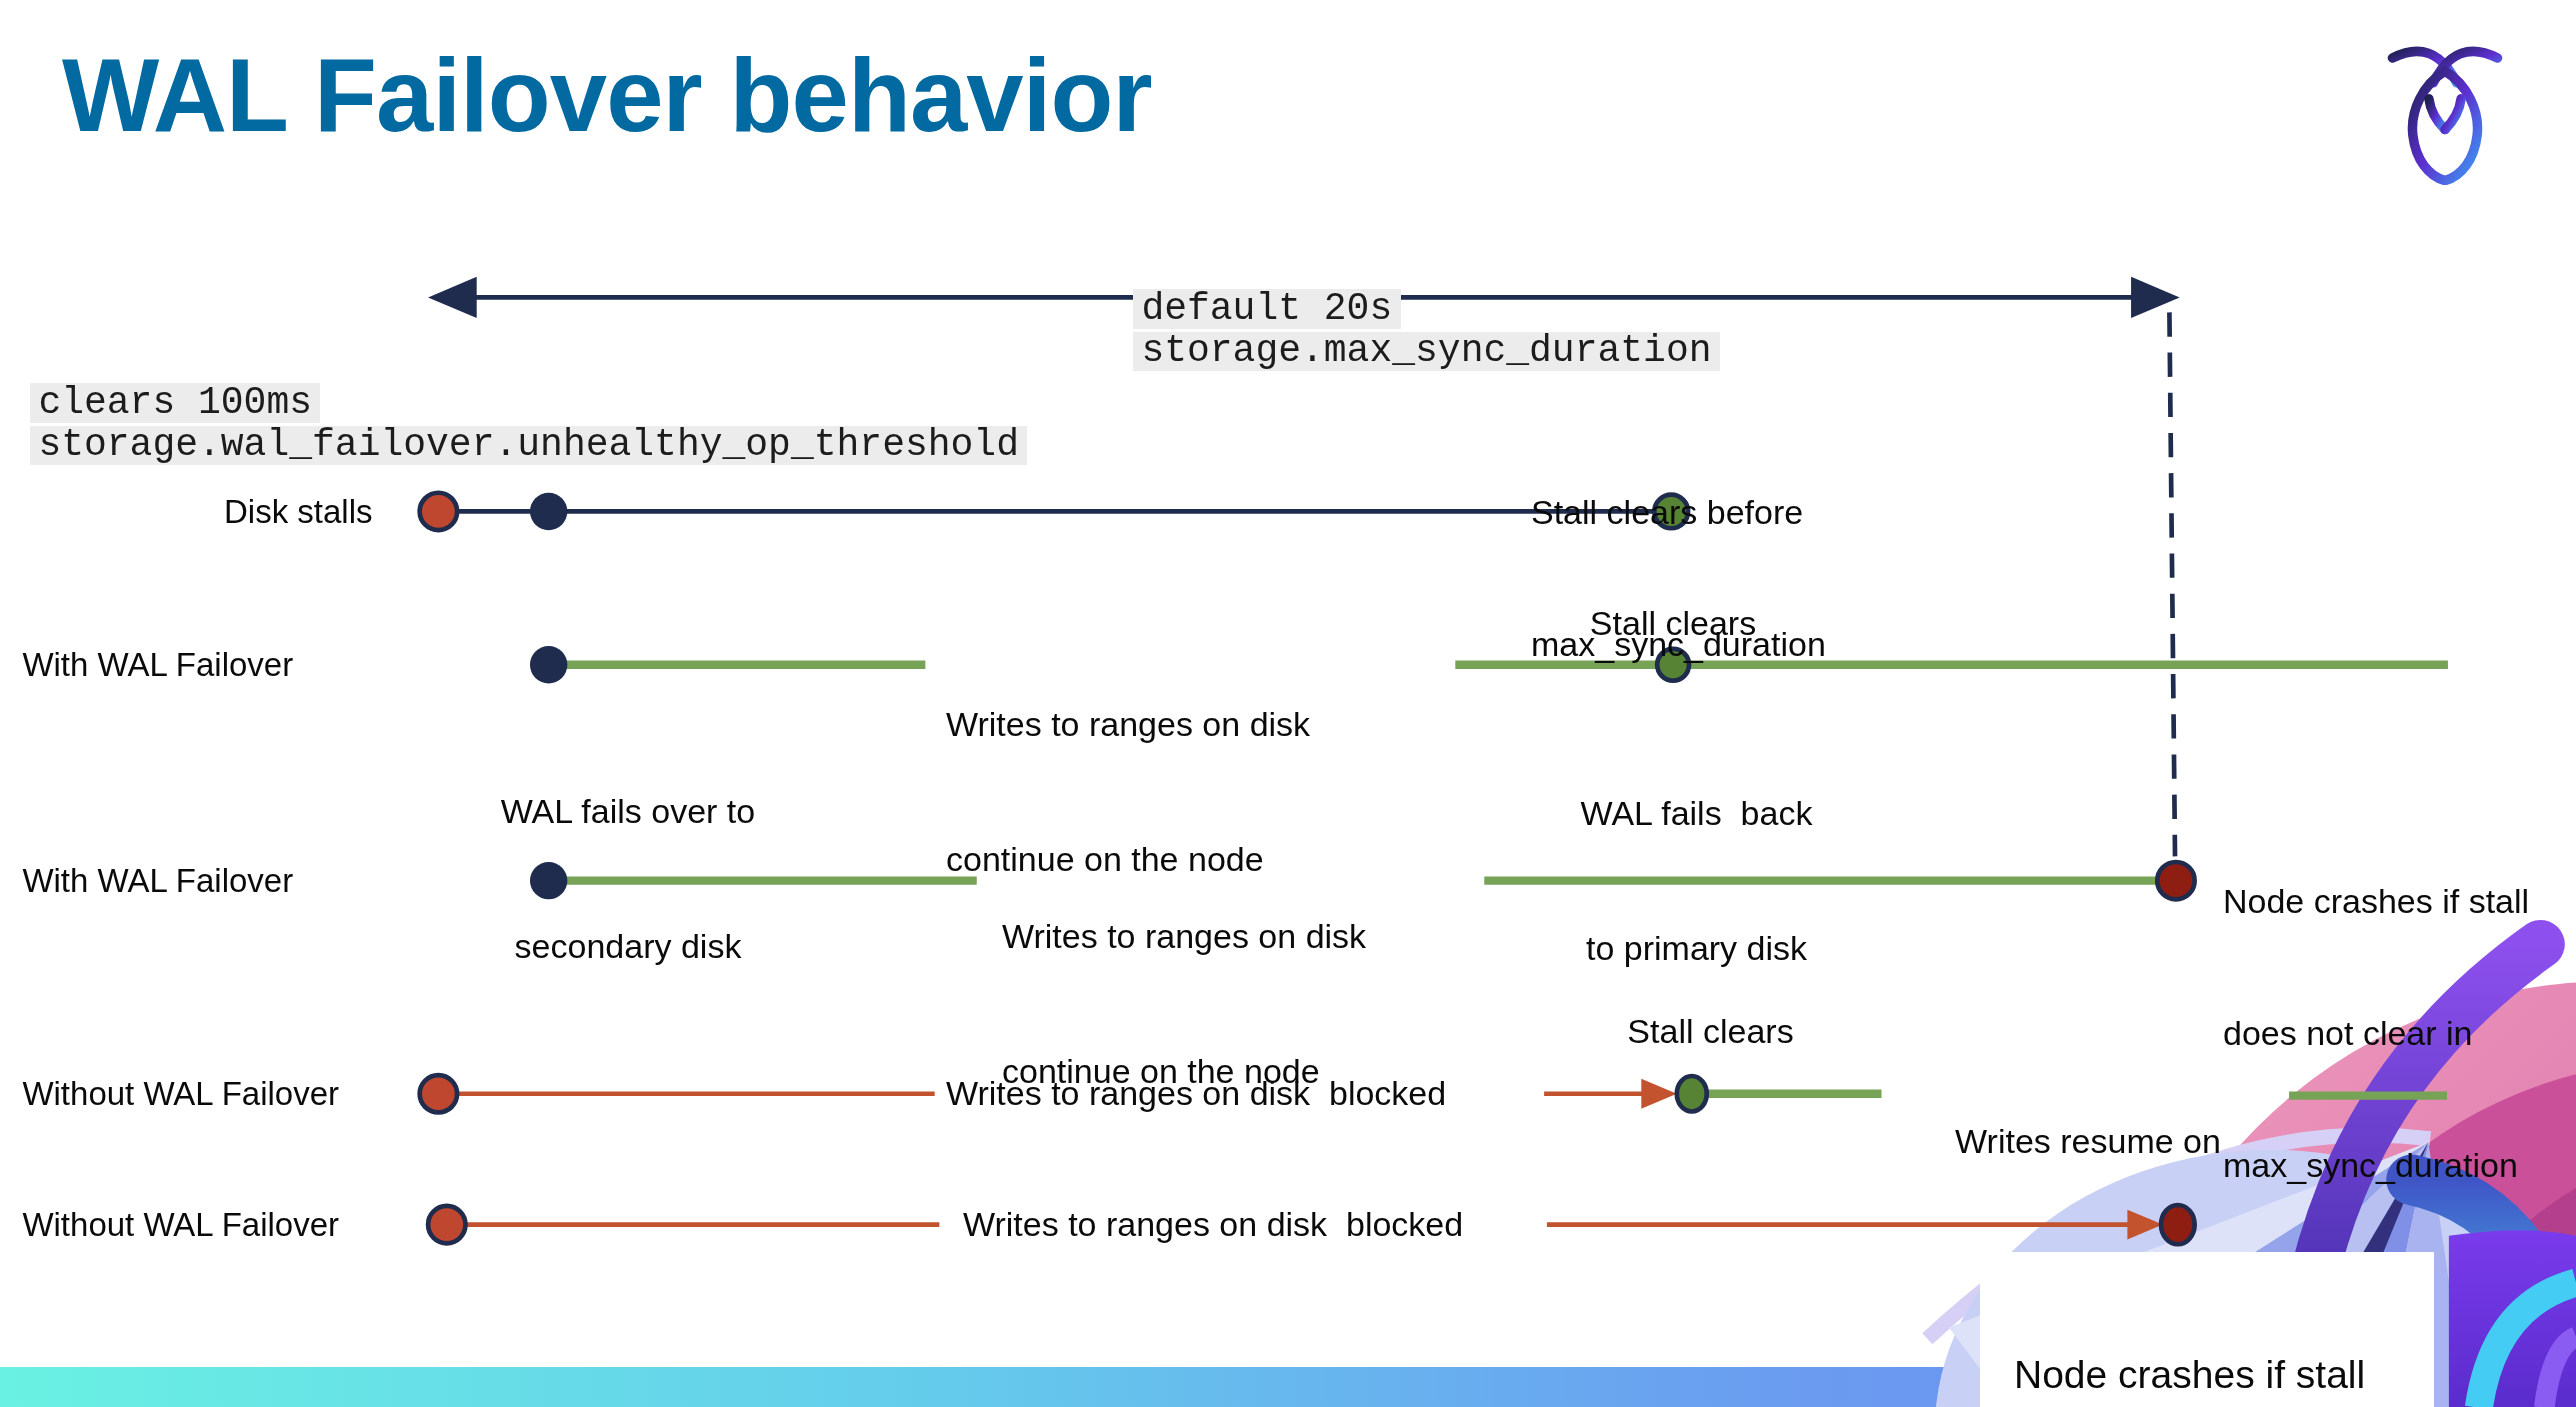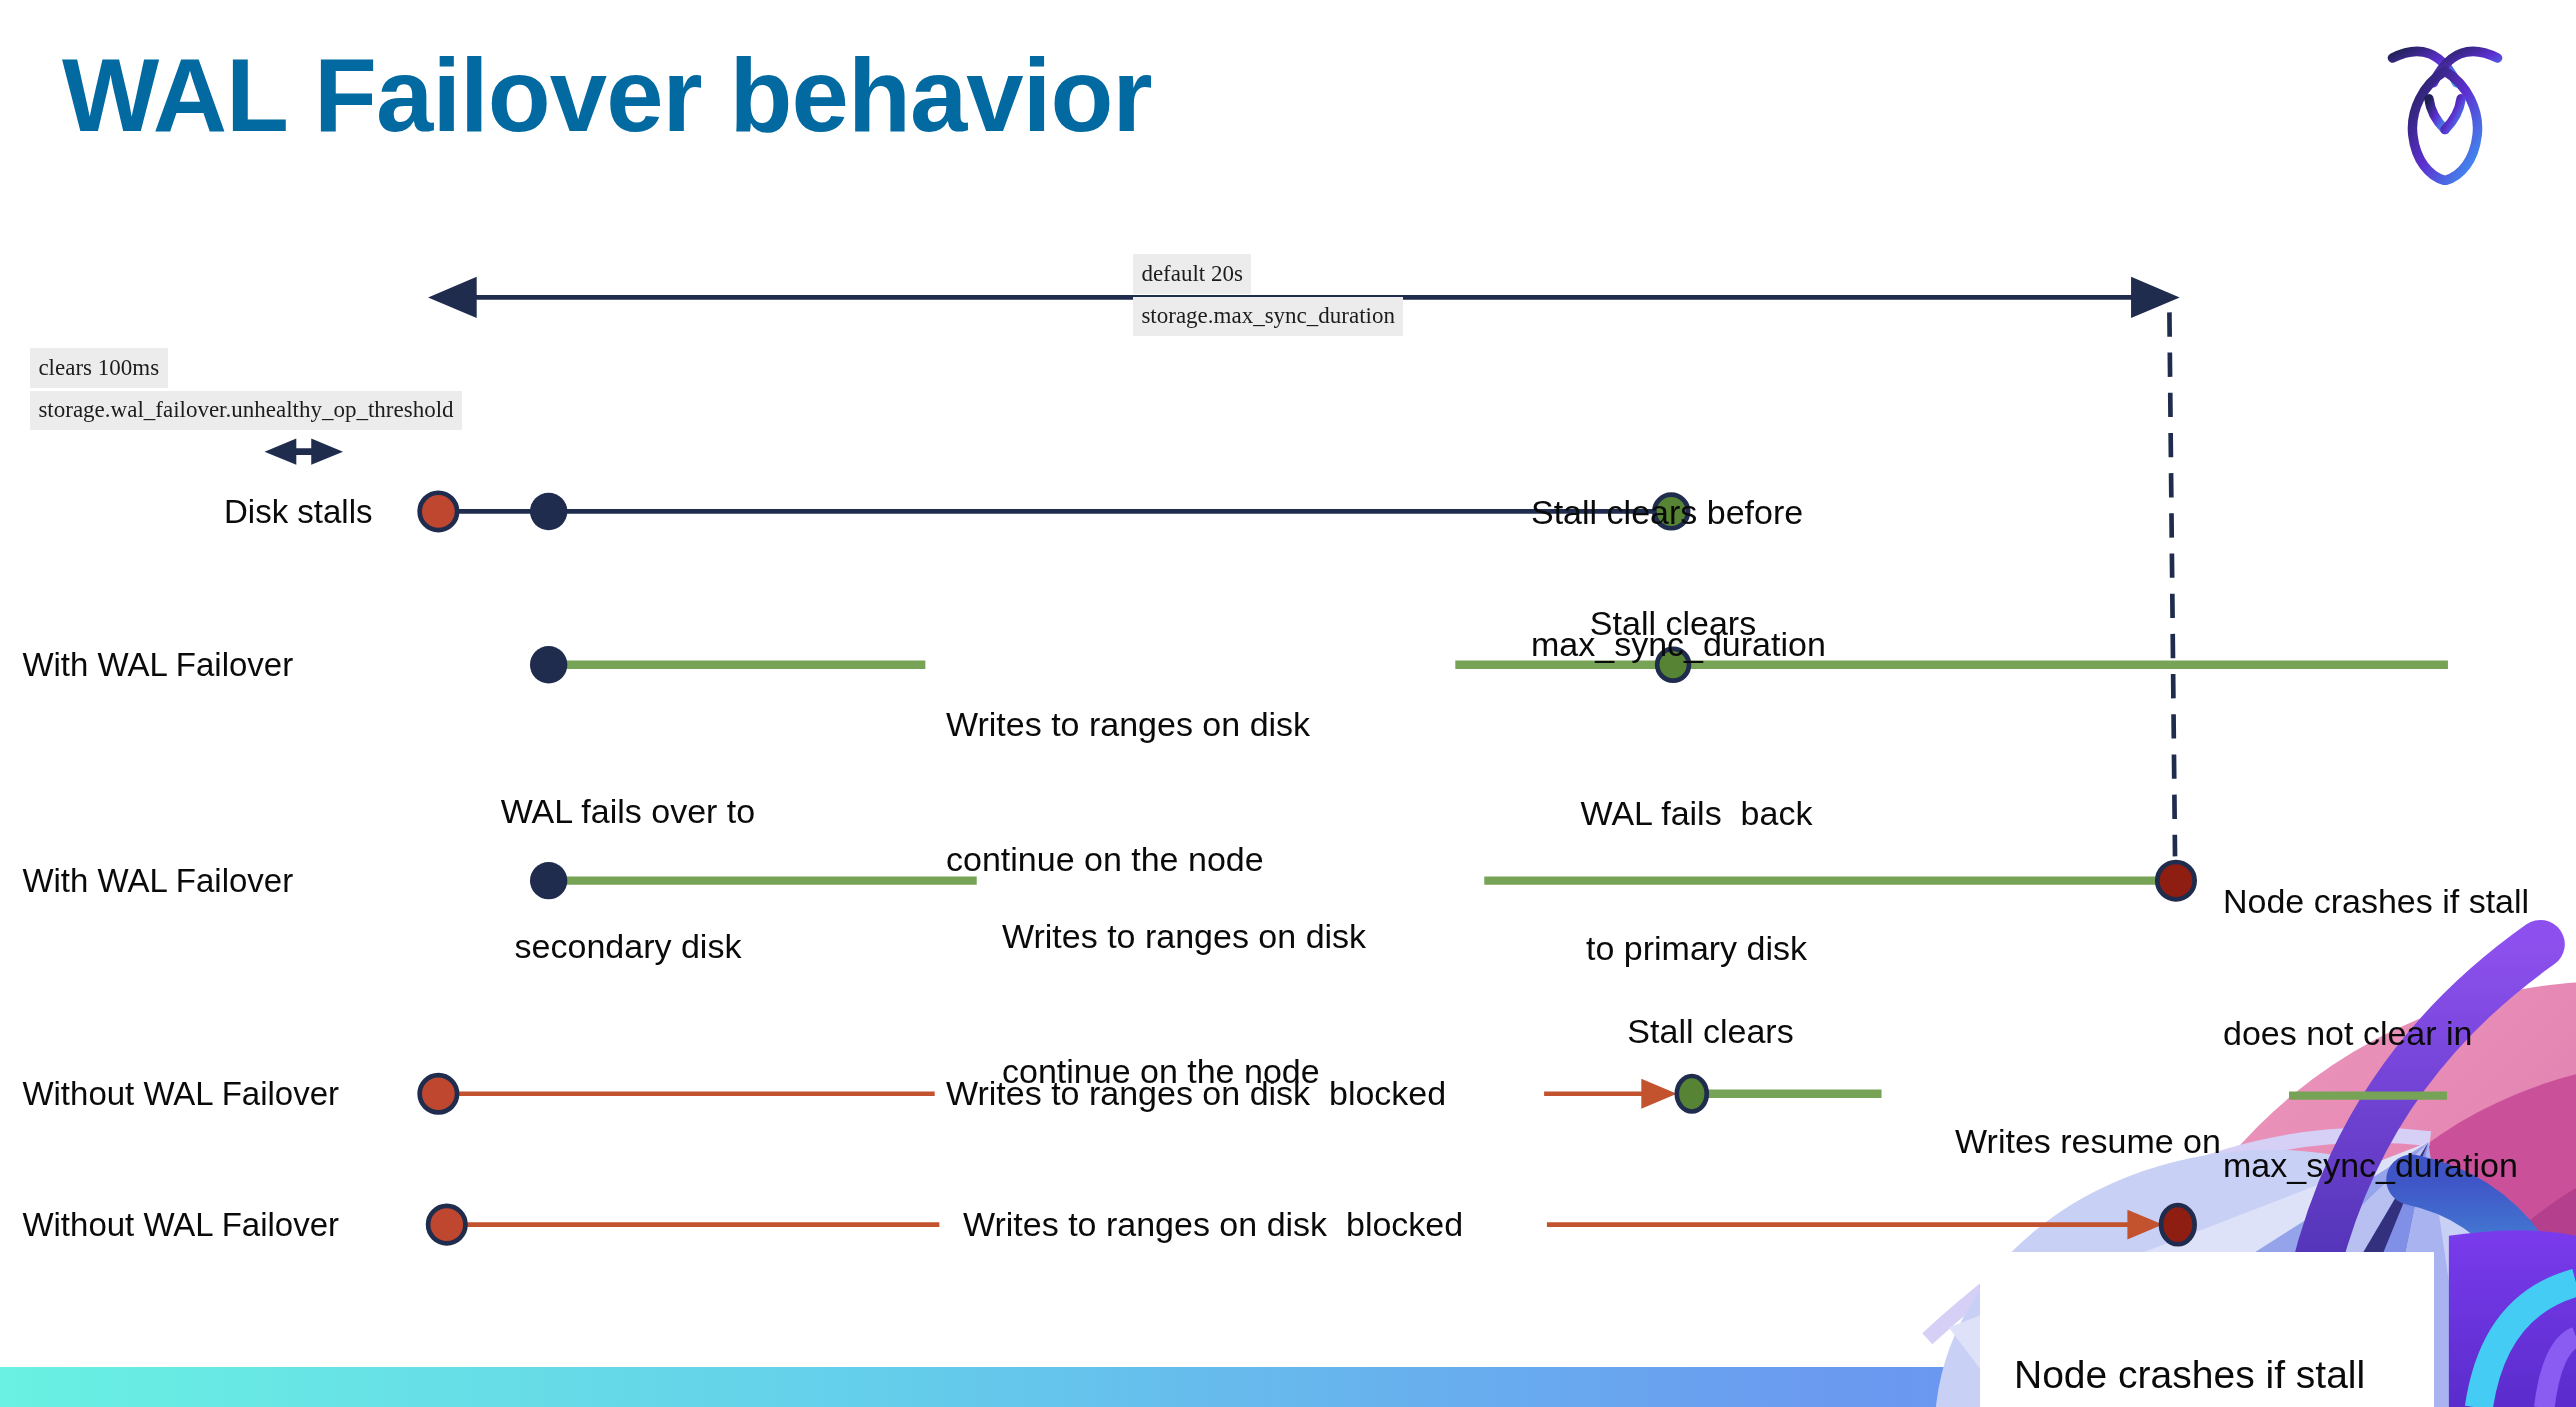--- a/index.html
+++ b/index.html
@@ -5,22 +5,22 @@
   html,body{margin:0;padding:0;background:#ffffff;}
   .canvas{position:relative;width:2576px;height:1408px;background:#ffffff;overflow:hidden;
           font-family:"Liberation Sans","DejaVu Sans",sans-serif;}
   .layer-svg{position:absolute;left:0;top:0;z-index:1;}
   .bottom-bar{position:absolute;left:0;top:1367px;width:2576px;height:41px;z-index:0;
               background:linear-gradient(90deg,#69f1e2 0%,#64cdeb 35%,#6a9bf0 70%,#6e86f2 100%);}
   .title{position:absolute;left:62px;top:37px;font-size:103px;font-weight:800;color:#0369a1;
          letter-spacing:-0.9px;z-index:2;white-space:pre;}
   .t{position:absolute;font-size:34px;color:#0a0a0a;white-space:pre;z-index:2;line-height:45px;}
   .center{text-align:center;}
-  .mono{position:absolute;font-family:Liberation Serif, serif;font-size:23px;
-        color:#1c1c1c;z-index:2;line-height:36px;}
+  .mono{position:absolute;font-family:Liberation Mono, monospace;font-size:38px;
+        color:#1c1c1c;z-index:2;line-height:36px;margin-top:35px;}
   .mono .bg{background:#ececec;padding:1.9px 8.4px;display:inline-block;margin-bottom:2.8px;white-space:pre;}
   .rowlabel{font-size:33px;color:#0a0a0a;}
   .whitebox{position:absolute;left:1980px;top:1252px;width:454px;height:155px;background:#ffffff;z-index:2;}
   .whitebox .inner{padding:13px 0 0 34px;font-size:39px;line-height:44px;color:#0a0a0a;white-space:pre;}
   .logo{position:absolute;left:2372px;top:39px;width:146px;height:146px;z-index:2;}
 </style>
 </head>
 <body>
 
 <div class="canvas">

